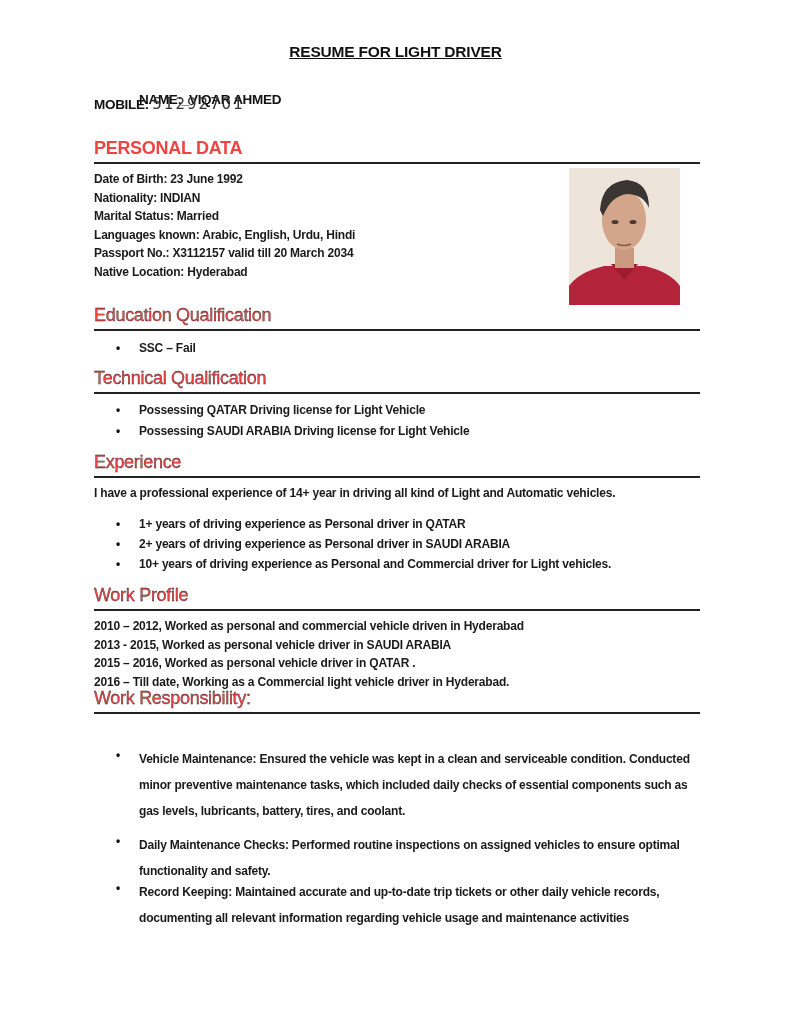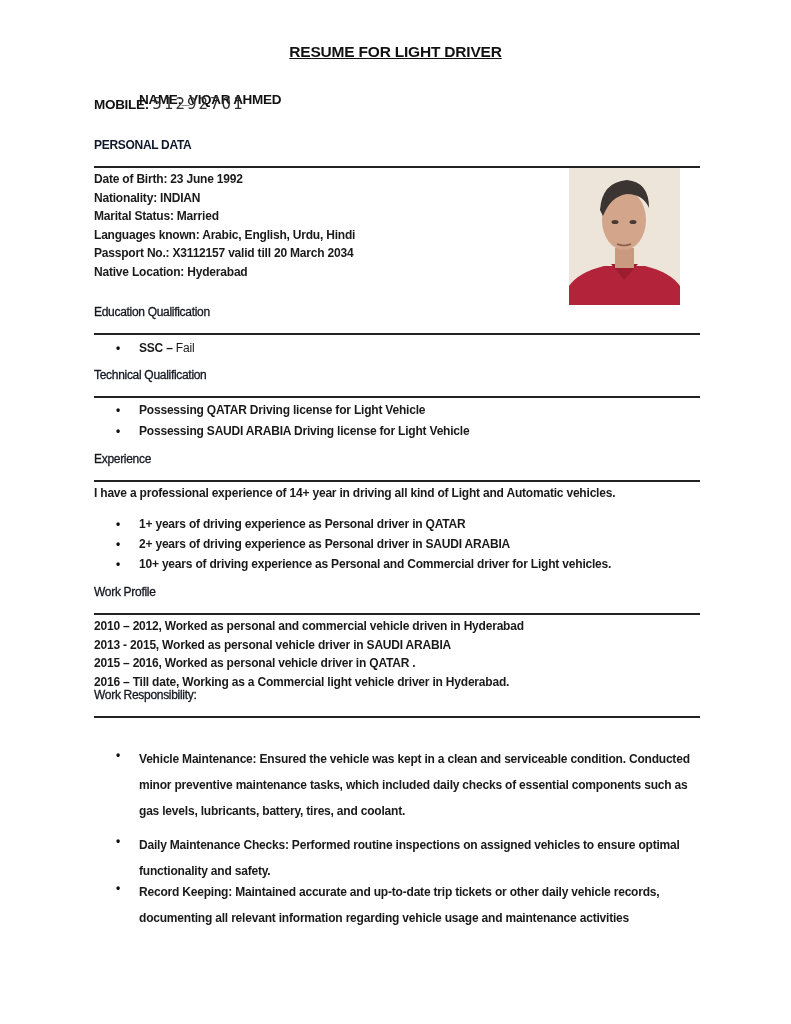--- a/index.html
+++ b/index.html
@@ -8,38 +8,38 @@
     font-family: "Liberation Sans", sans-serif; color: #111;
   }
   .page { position: absolute; left: 0; top: 0; width: 791px; height: 824px; }
   .title {
     position: absolute; left: 0; width: 791px; top: 43px; text-align: center;
     font-weight: bold; font-size: 15.5px; text-decoration: underline; letter-spacing: -0.2px;
   }
   .head-line { position: absolute; left: 94px; font-weight: bold; font-size: 13.5px; letter-spacing: -0.3px; }
   .hand { font-family: "DejaVu Sans", sans-serif; font-weight: normal; font-size: 15px; letter-spacing: 2px; color: #333; }
   .section-title {
-    position: absolute; left: 94px; width: 606px; font-size: 12px; letter-spacing: -0.3px;
-    font-weight: bold; color: #0f172a; padding-bottom: 14px; border-bottom: 2.5px solid #222;
+    position: absolute; left: 94px; width: 606px; font-size: 18px; letter-spacing: -0.3px;
+    font-weight: bold; color: #ef4444; padding-bottom: 3px; border-bottom: 2.5px solid #222;
   }
   .plain-title { font-weight: normal; -webkit-text-stroke: 0.3px #1a1a1a; }
   .line {
     position: absolute; left: 94px; font-size: 12px; font-weight: bold; letter-spacing: -0.2px; color: #1a1a1a;
   }
   .bullet-line {
     position: absolute; left: 139px; font-size: 12px; font-weight: bold; letter-spacing: -0.2px; color: #1a1a1a;
   }
   .bullet {
     position: absolute; left: 116px; font-size: 12px; font-weight: bold;
   }
   .para {
     position: absolute; left: 139px; width: 560px; font-size: 12px; font-weight: bold; line-height: 26px;
     letter-spacing: -0.2px; color: #1a1a1a;
   }
-  .fail { font-weight: normal; }
+  .fail { font-weight: bold; }
   .photo {
     position: absolute; left: 569px; top: 168px; width: 111px; height: 137px;
     background: #efe6dc; overflow: hidden;
   }
 </style>
 </head>
 <body>
 
 <div class="page">
 

